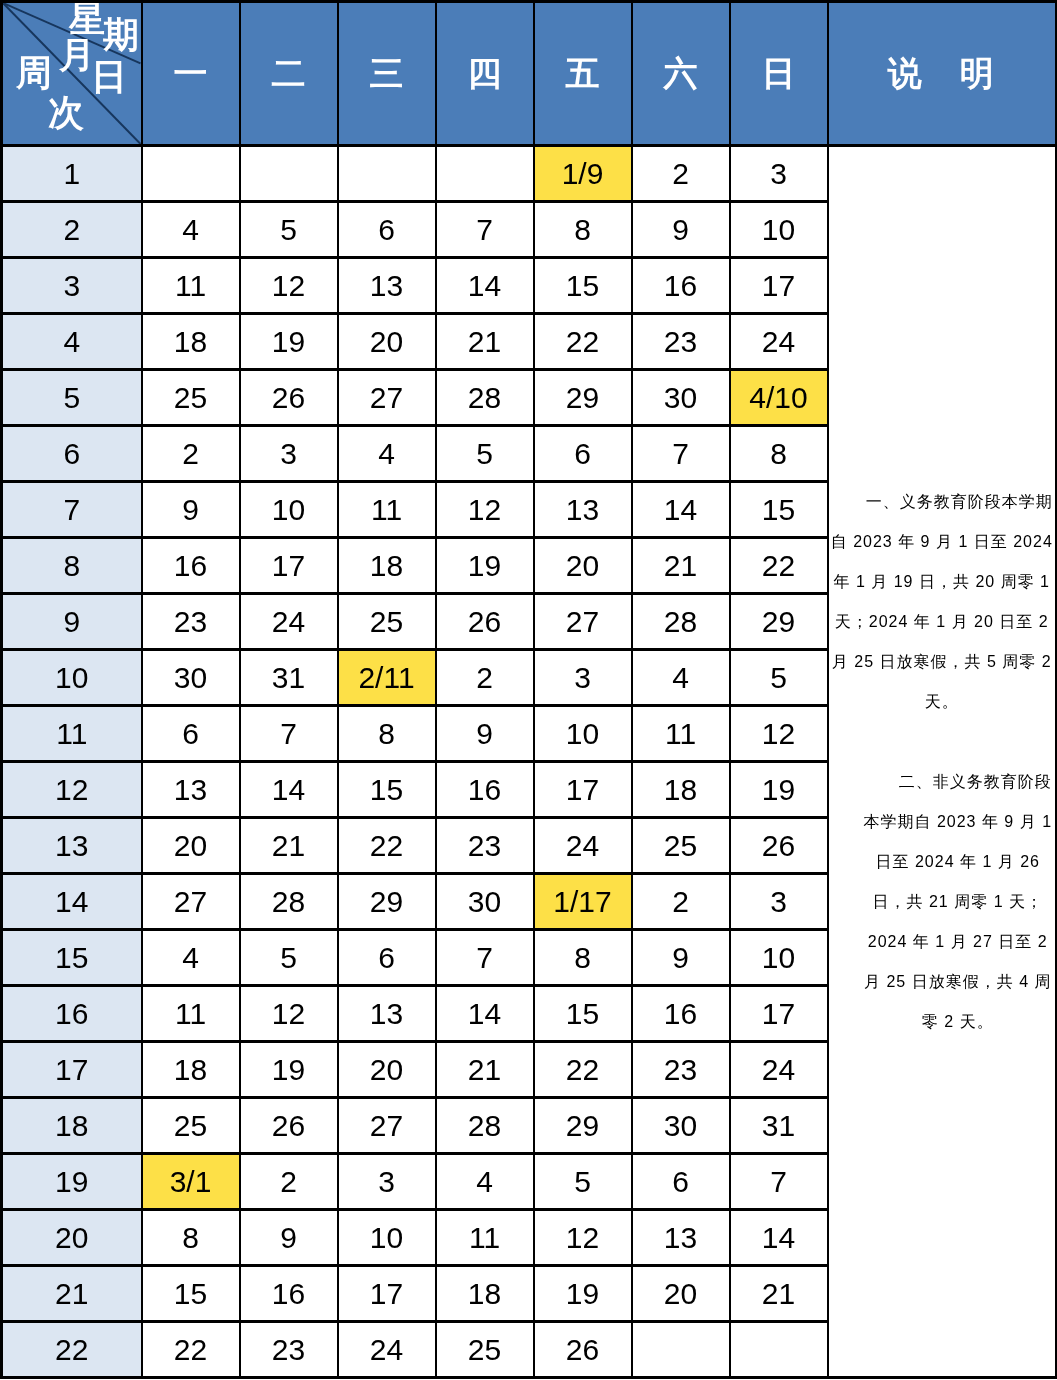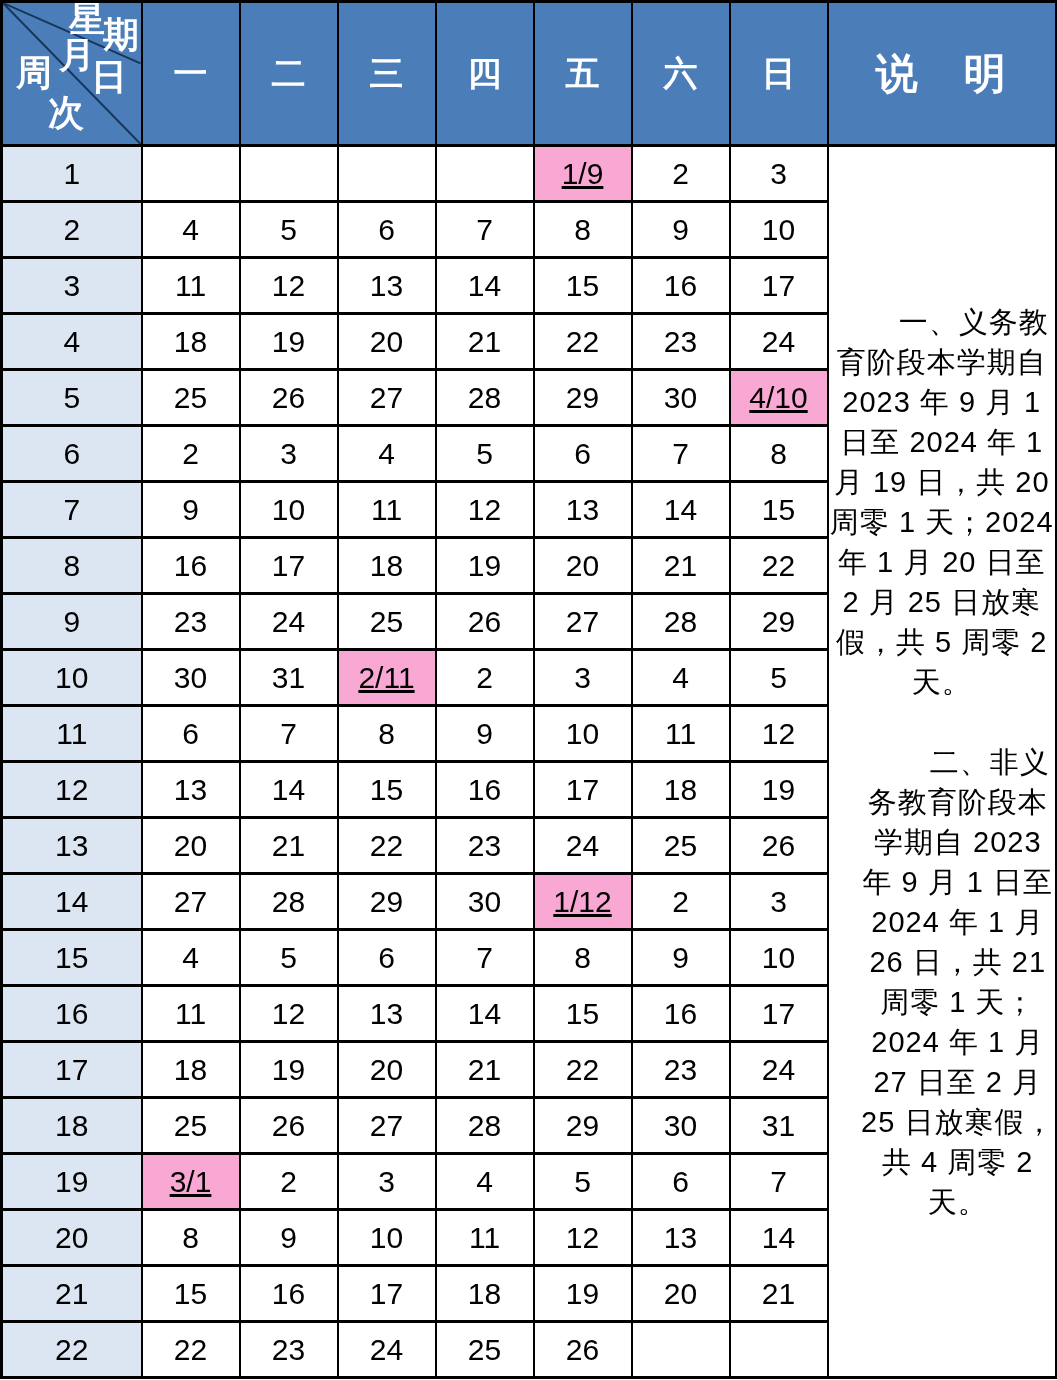--- a/index.html
+++ b/index.html
@@ -10,41 +10,41 @@
     border:3px solid #000;
   }
   table.cal th, table.cal td{
     border:2px solid #000;border-top-width:3px;border-bottom-width:3px;
     padding:0;text-align:center;vertical-align:middle;
     overflow:hidden;
   }
   
   thead th{background:#4b7db8;color:#fff;font-weight:bold;height:141px;}
   th.dayh{font-size:34px;}
-  th.notesh{font-size:42px;letter-spacing:2px;}
+  th.notesh{font-size:34px;letter-spacing:2px;}
   th.corner{position:relative;padding:0;}
   th.corner svg{position:absolute;left:0;top:0;width:100%;height:100%;display:block;}
   th.corner .cch{position:absolute;font-size:36px;font-weight:bold;color:#fff;line-height:1;}
   .c-xing{left:66px;top:-2px;}
   .c-qi{left:100px;top:14px;}
   .c-yue{left:56px;top:34px;}
   .c-ri{left:88px;top:56px;}
   .c-zhou{left:13px;top:52px;}
   .c-ci{left:45px;top:92px;}
   
   tbody tr{height:56px;}
   td.week{background:#dce6f2;font-size:30px;color:#000;}
   td.day{background:#fff;font-size:30px;color:#000;}
-  td.day.hl{background:#f9a8d4;text-decoration:underline;}
+  td.day.hl{background:#fde047;}
   td.notes{
     background:#fff;text-align:justify;vertical-align:middle;
     padding:0 10px 0 12px;
   }
   td.notes p{
-    margin:0;font-size:29px;line-height:40px;color:#000;
+    margin:0;font-size:16px;line-height:40px;color:#000;
     text-indent:2.2em;letter-spacing:1px;
   }
   td.notes p + p{margin-top:40px;margin-left:32px;}
 </style>
 </head>
 <body>
 
 <div class="page">
   <table class="cal">
     <colgroup>
@@ -216,21 +216,21 @@
           <td class="day">24</td>
           <td class="day">25</td>
           <td class="day">26</td>
         </tr>
         <tr>
           <td class="week">14</td>
           <td class="day">27</td>
           <td class="day">28</td>
           <td class="day">29</td>
           <td class="day">30</td>
-          <td class="day hl">1/12</td>
+          <td class="day hl">1/17</td>
           <td class="day">2</td>
           <td class="day">3</td>
         </tr>
         <tr>
           <td class="week">15</td>
           <td class="day">4</td>
           <td class="day">5</td>
           <td class="day">6</td>
           <td class="day">7</td>
           <td class="day">8</td>

